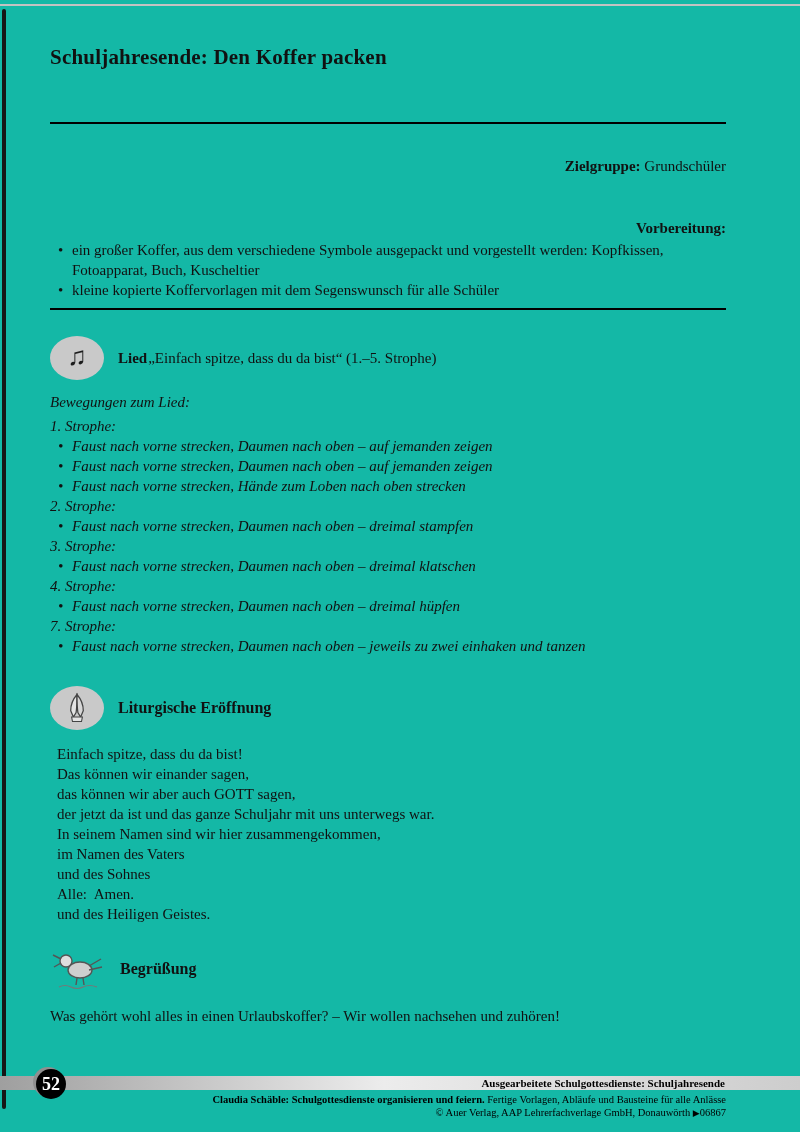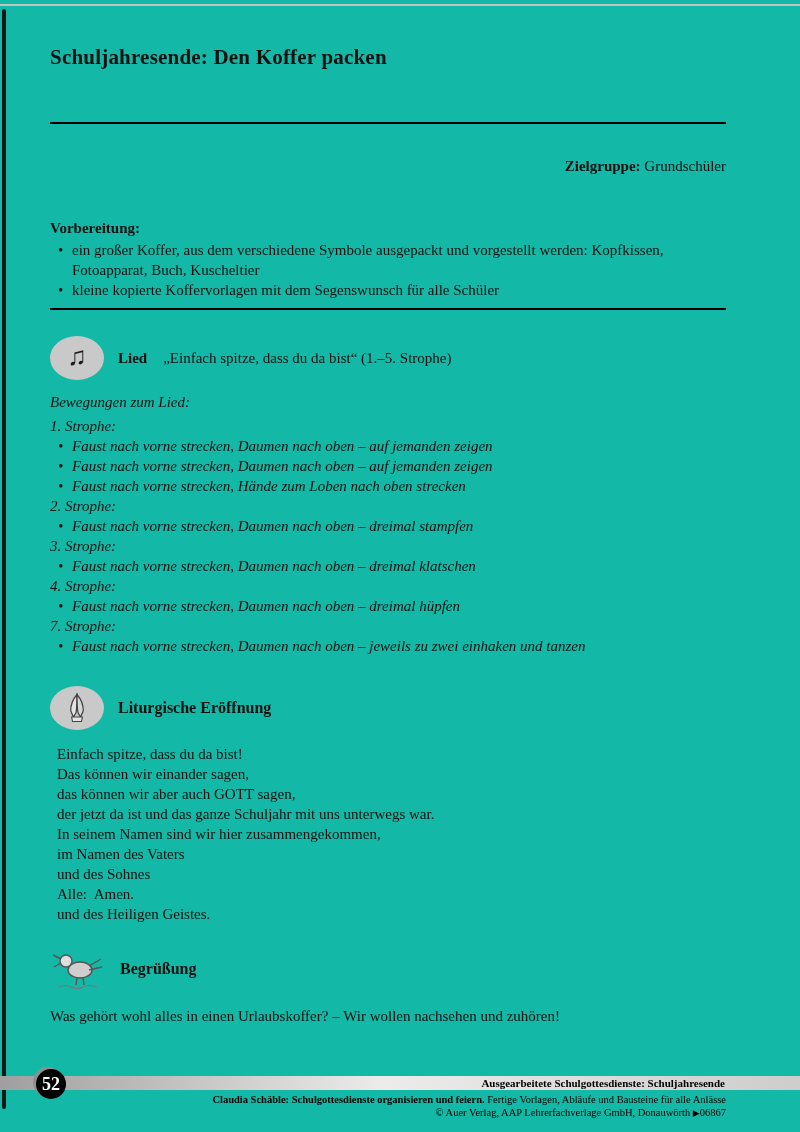--- a/index.html
+++ b/index.html
@@ -15,41 +15,41 @@
   .content { position:absolute; left:50px; top:44px; width:676px; }
 
   .title { font-size:21px; font-weight:bold; margin:0; line-height:26px; letter-spacing:0.2px; }
 
   .rule { height:0; border:none; border-top:2px solid #000; margin:0; }
   .rule-1 { margin-top:52px; }
   .rule-2 { margin-top:8px; }
 
   .body-line { font-size:15px; line-height:20px; white-space:pre-wrap; }
   .zielgruppe { margin-top:12px;text-align:right; }
-  .vorbereitung-label { margin-top:22px; font-weight:bold; }
+  .vorbereitung-label { margin-top:22px; font-weight:bold;text-align:right; }
   .bold { font-weight:bold; }
 
   .list { margin-top:2px; }
   .label-line { font-size:15px; line-height:20px; }
   .bullet-line { display:flex; font-size:15px; line-height:20px; }
   .bullet-dot { flex:0 0 22px; padding-left:8px; box-sizing:border-box; font-size:15px; }
   .bullet-text { flex:1; }
 
   .icon-row { display:flex; align-items:center; gap:14px; }
   .row-song { margin-top:26px; }
   .row-liturgy { margin-top:30px; }
   .row-greeting { margin-top:22px; }
   .icon-blob {
     width:54px; height:44px; background:#c9c9c9; border-radius:50%;
     display:flex; align-items:center; justify-content:center; flex:0 0 auto;
   }
   .music-glyph { font-size:26px; color:#1d1d1d; transform:translateY(-1px); }
   .row-heading { font-size:16px; font-weight:bold; }
   .song-heading { font-size:15px; }
-  .song-title-rest { margin-left:16px; font-weight:normal; }
+  .song-title-rest { margin-left:1px; font-weight:normal; }
 
   .movements-title { margin-top:12px; font-style:italic; }
   .song-list { font-style:italic; margin-top:4px; }
 
   .liturgy-lines { margin-top:14px;margin-left:7px; }
   .greeting-lines { margin-top:14px; }
   .greeting-lines .line { margin-bottom:4px; }
 
   .bird-icon-wrap { width:56px; height:46px; flex:0 0 auto; display:flex; align-items:center; justify-content:center; }
 

